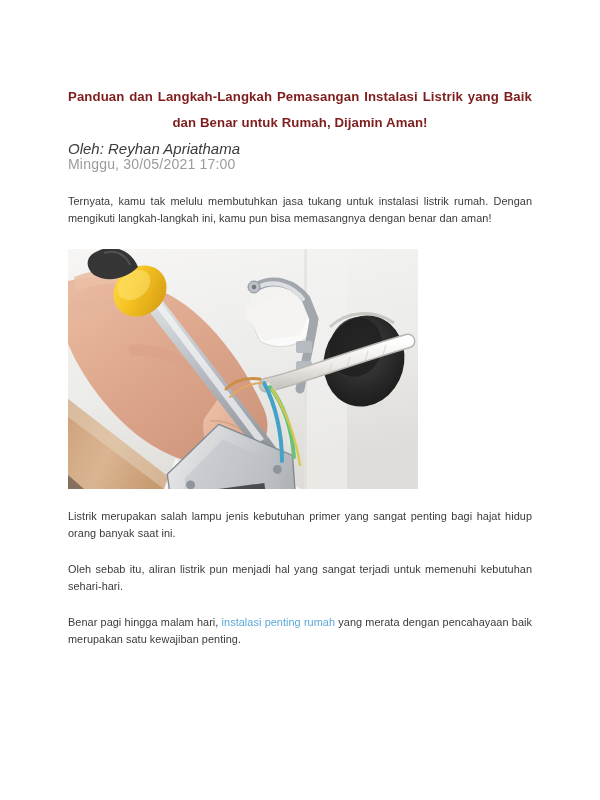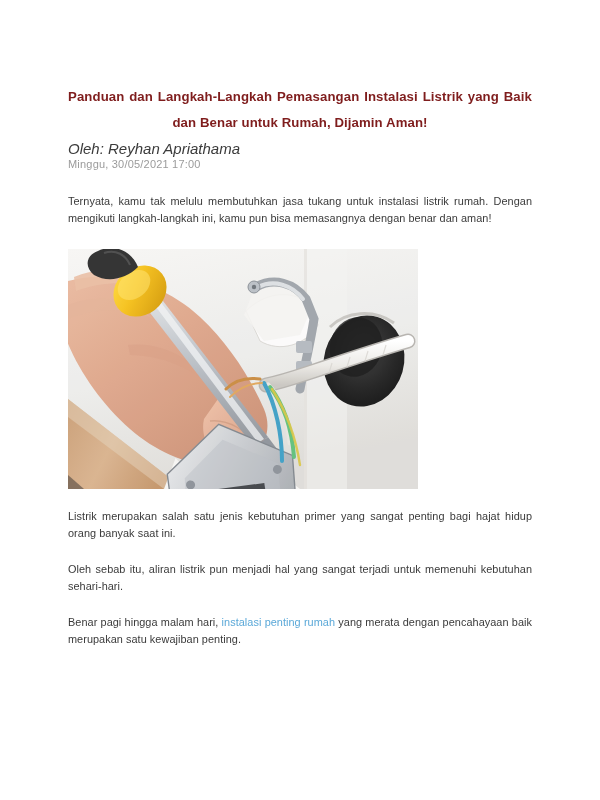--- a/index.html
+++ b/index.html
@@ -55,21 +55,21 @@
   .byline {
     margin: 6px 0 0 0;
     font-size: 15px;
     font-style: italic;
     font-weight: normal;
     color: #3b3b3b;
     line-height: 14px;
   }
   .timestamp {
     margin: 1px 0 0 0;
-    font-size: 11px;
+    font-size: 14px;
     color: #9b9b9b;
     line-height: 14px;
     letter-spacing: 0.2px;
   }
 
   
   .body-text {
     margin: 0;
     font-size: 10.9px;
     color: #3a3a3a;
@@ -259,21 +259,21 @@
           <path d="M 196,134 C 208,156 214,186 214,212" fill="none" stroke="#3b9ec4" stroke-width="4" stroke-linecap="round"></path>
 
           <path d="M 192,130 C 178,128 166,132 158,140" fill="none" stroke="#c98a3e" stroke-width="3" stroke-linecap="round"></path>
           <path d="M 194,134 C 180,134 170,140 162,148" fill="none" stroke="#e0a558" stroke-width="2" stroke-linecap="round"></path>
 
           <rect x="0" y="0" width="350" height="240" fill="#ffffff" opacity="0.05"></rect>
         </svg>
       </div>
     </figure>
 
-    <p class="body-text para">Listrik merupakan salah satu jenis kebutuhan primer yang sangat penting bagi hajat hidup orang banyak saat ini.</p>
+    <p class="body-text para">Listrik merupakan salah lampu jenis kebutuhan primer yang sangat penting bagi hajat hidup orang banyak saat ini.</p>
 
     <p class="body-text para">Oleh sebab itu, aliran listrik pun menjadi hal yang sangat terjadi untuk memenuhi kebutuhan sehari-hari.</p>
 
     <p class="body-text para"><span>Benar pagi hingga malam hari, </span><a class="inline-link" href="#">instalasi penting rumah</a><span> yang merata dengan pencahayaan baik merupakan satu kewajiban penting.</span></p>
 
 
   </div>
 </div>
 
 </body></html>

